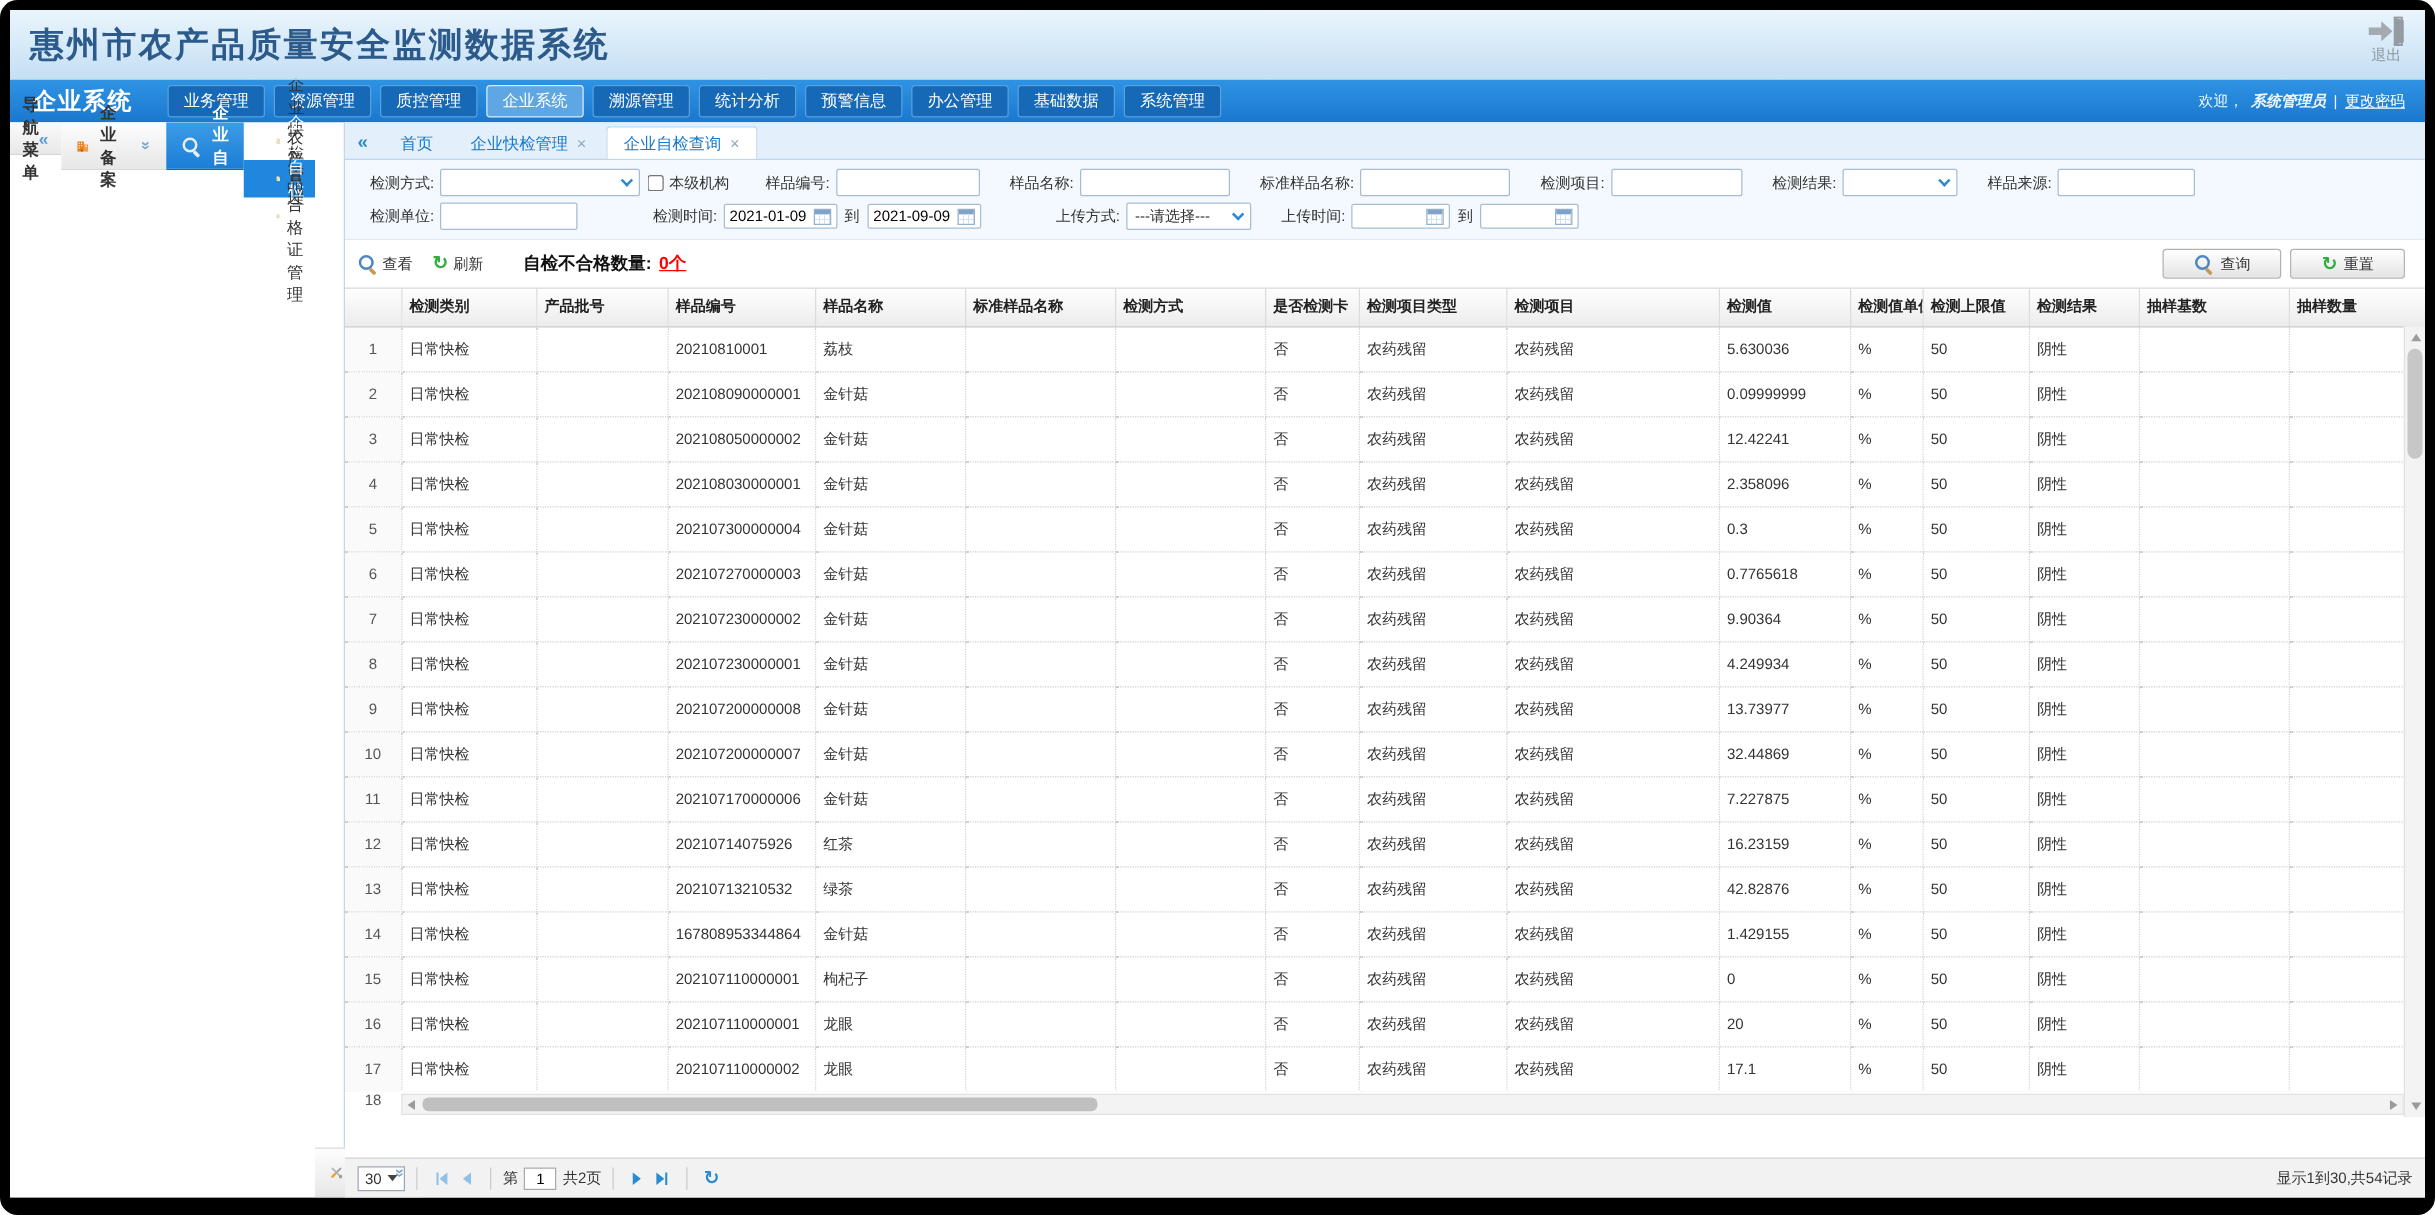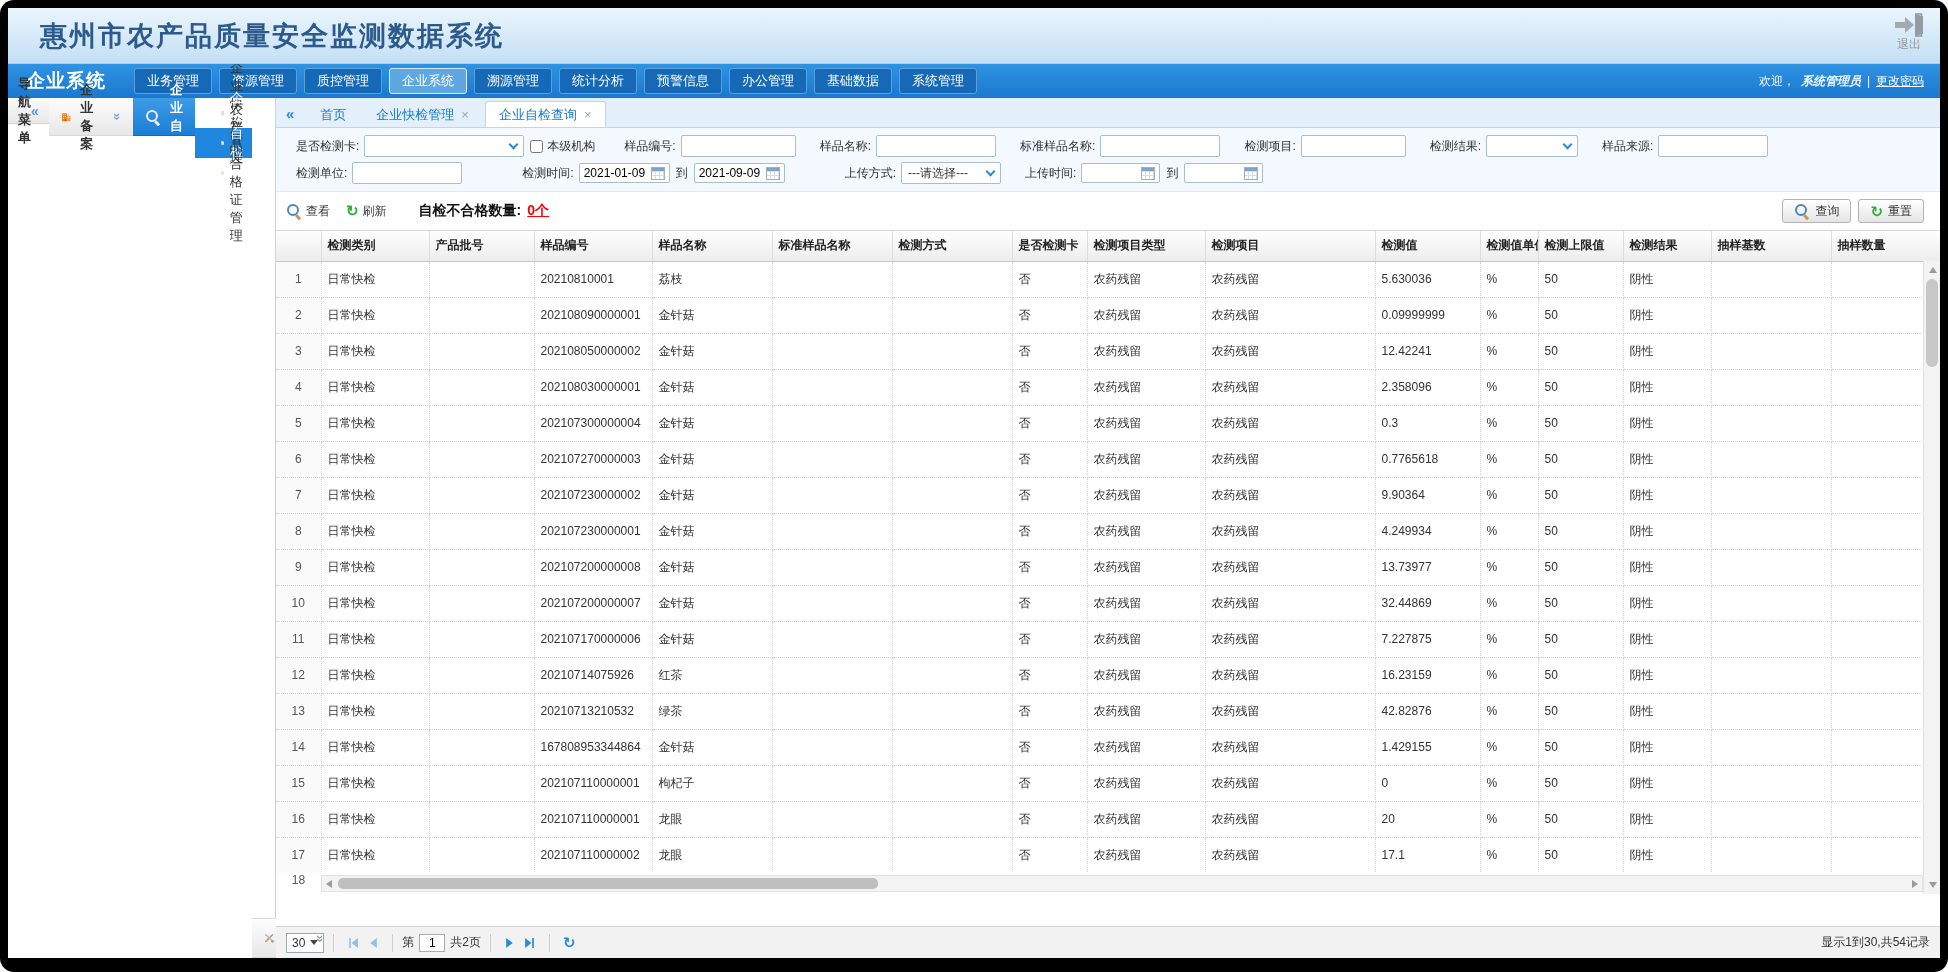--- a/index.html
+++ b/index.html
@@ -7,21 +7,21 @@
     font-family:"Liberation Sans","DejaVu Sans",sans-serif; font-size:12px; color:#333; }
   .frame { width:1948px; height:972px; background:#000; border-radius:14px;
     padding:8px 8px 14px 8px; }
   .window { width:100%; height:100%; background:#fff; overflow:hidden;
     display:flex; flex-direction:column; }
 
   
   .app-header { height:56px; flex:0 0 56px; position:relative;
     background:linear-gradient(#eaf5fd,#c4dff4); border-bottom:1px solid #a9cdea;
     display:flex; align-items:center; }
-  .app-title { margin-left:32px; font-size:27px; font-weight:bold; color:#2c5a8a; letter-spacing:2px; }
+  .app-title { margin-left:16px; font-size:27px; font-weight:bold; color:#2c5a8a; letter-spacing:2px; }
   .logout { position:absolute; right:16px; top:5px; display:flex; flex-direction:column;
     align-items:center; color:#8f979e; cursor:pointer; line-height:1.2; }
 
   
   .top-nav { height:34px; flex:0 0 34px; background:linear-gradient(#2f93e4,#1a78ce);
     display:flex; align-items:center; color:#fff; }
   .nav-system { font-size:19px; font-weight:bold; padding:0 28px 0 18px; letter-spacing:1px; }
   .nav-items { display:flex; align-items:center; }
   .nav-btn { background:#1569b6; border:1px solid #58a1dd; border-radius:3px;
     padding:3px 12px; margin-right:7px; font-size:13px; cursor:pointer; white-space:nowrap; }
@@ -100,21 +100,21 @@
   .chk { width:13px; height:13px; margin:0 4px 0 6px; }
 
   
   .action-bar { flex:0 0 38px; display:flex; align-items:center; padding:0 10px;
     background:#fff; }
   .tool-link { display:flex; align-items:center; gap:4px; margin-right:16px; color:#333; cursor:pointer;font-family:Liberation Serif, serif; }
   .fail-label { font-weight:bold; font-size:14px; margin-left:16px; color:#111; }
   .fail-value { color:#f00; font-weight:bold; font-size:14px; text-decoration:underline;
     margin-left:6px; cursor:pointer; }
   .btn { display:flex; align-items:center; gap:5px; border:1px solid #b3b3b3; border-radius:3px;
-    background:linear-gradient(#ffffff,#e4e4e4); height:24px; padding:0 11px; margin-left:7px;
+    background:linear-gradient(#ffffff,#e4e4e4); height:24px; padding:0 24px; margin-left:7px;
     font-size:12px; color:#333; cursor:pointer; }
   .action-right { margin-left:auto; display:flex; align-items:center; padding-right:6px; }
 
   
   .table-zone { position:relative; flex:0 0 664px; overflow:hidden; background:#fff;
     border-top:1px solid #d8d8d8; }
   table { table-layout:fixed; border-collapse:collapse; width:1685px; }
   thead th { height:30px; background:linear-gradient(#fefefe,#ececec);
     border-bottom:1px solid #c8c8c8; border-right:1px solid #dcdcdc;
     font-weight:bold; font-size:12px; text-align:left; padding:0 6px;
@@ -277,21 +277,21 @@
               <div class="tab active">
                 <span>企业自检查询</span>
                 <span class="tab-close">×</span>
               </div>
             </div>
         </div>
 
         <div class="search">
           <div class="srow">
             <div class="fgroup">
-              <label>是否检测卡:</label>
+              <label>检测方式:</label>
               <div class="fake-select w160">
                 <span></span>
                 <span class="sel-arrow"></span>
               </div>
               <input type="checkbox" class="chk" style="">
               <label>本级机构</label>
             </div>
             <div class="fgroup">
               <label>样品编号:</label>
               <input class="tin w115" style="">

